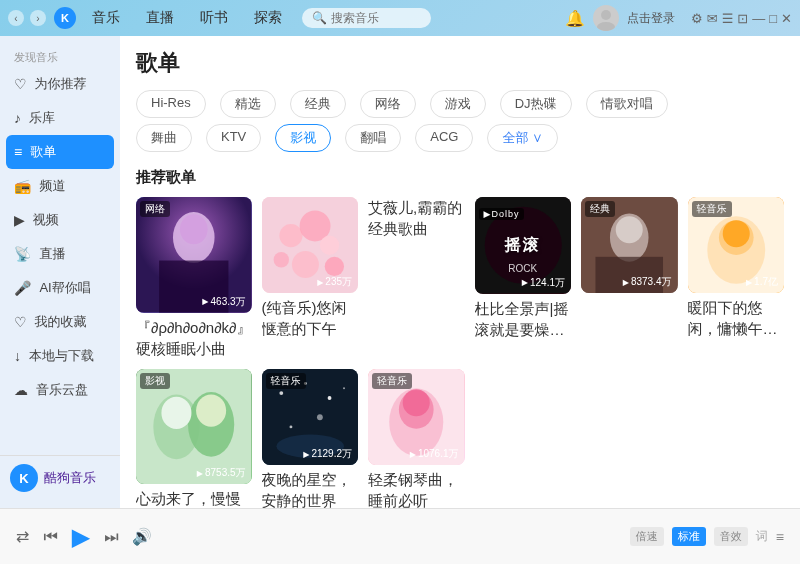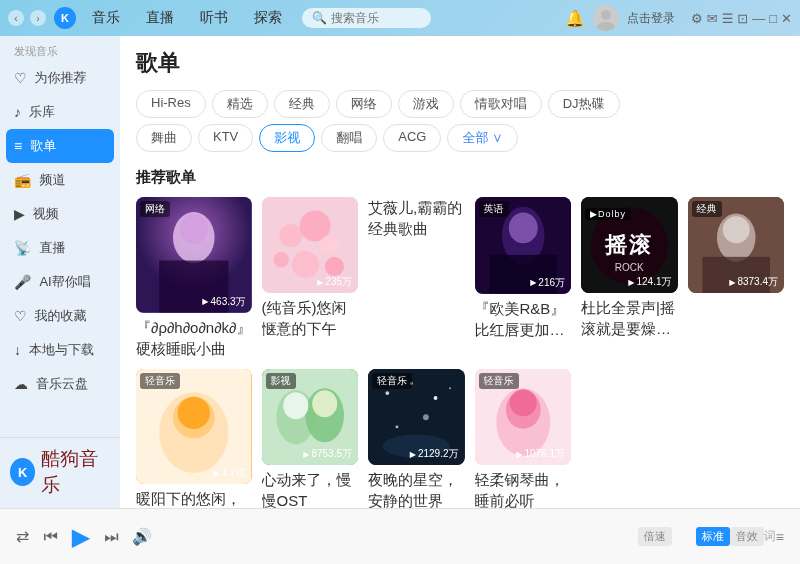--- a/index.html
+++ b/index.html
@@ -62,21 +62,21 @@
       overflow: hidden;
       background: #f5f7fa;
     }
 
     
     .sidebar {
       width: 120px;
       background: #e8f0fa;
       display: flex;
       flex-direction: column;
-      padding: 2px 0;
+      padding: 8px 0;
       flex-shrink: 0;
     }
     .sidebar-section-title {
       font-size: 11px; color: #999; padding: 6px 14px 2px;
     }
     .sidebar-item {
       display: flex; align-items: center; gap: 8px;
       padding: 8px 14px; font-size: 13px; color: #444;
       cursor: pointer; border-radius: 0;
     }
@@ -88,40 +88,40 @@
     .sidebar-logo-area {
       margin-top: auto; padding: 8px 10px;
       display: flex; align-items: center; gap: 6px;
       border-top: 1px solid #ddd;
     }
     .kugou-k {
       width: 28px; height: 28px; background: #1e90ff; border-radius: 50%;
       display: flex; align-items: center; justify-content: center;
       color: white; font-weight: bold; font-size: 13px;
     }
-    .kugou-name { font-size: 19px; color: #7f1d1d; font-family: Liberation Serif, serif; }
+    .kugou-name { font-size: 13px; color: #4c1d95; font-family: Liberation Serif, serif; }
 
     
     .content {
       flex: 1;
       background: white;
       overflow-y: auto;
       display: flex;
       flex-direction: column;
     }
 
     
     .filter-section {
       padding: 12px 16px 0;
     }
     .page-title {
       font-size: 22px; font-weight: bold; color: #222; margin-bottom: 12px;
     }
     .filter-row {
-      display: flex; flex-wrap: wrap; gap: 6px; margin-bottom: 6px;
+      display: flex; flex-wrap: wrap; gap: 14px; margin-bottom: 6px;
     }
     .filter-tag {
       padding: 4px 14px; border-radius: 14px;
       font-size: 13px; color: #555; cursor: pointer;
       border: 1px solid #e0e0e0; background: white;
     }
     .filter-tag.active { color: #1e90ff; border-color: #1e90ff; }
     .filter-tag.more { color: #3b82f6; }
 
     
@@ -181,36 +181,36 @@
       align-items: center;
       padding: 0 16px;
       gap: 12px;
       flex-shrink: 0;
     }
     .player-controls { display: flex; align-items: center; gap: 14px; }
     .ctrl-btn { font-size: 16px; color: #666; cursor: pointer; }
     .ctrl-btn.play { font-size: 24px; color: #1e90ff; }
     .player-info { flex: 1; }
     .player-right {
-      display: flex; align-items: center; gap: 0;
+      display: flex; align-items: center; gap: 8px;
       font-size: 12px; color: #888;
     }
     .speed-badge {
       background: #e8e8e8; padding: 2px 6px; border-radius: 3px;
       font-size: 11px; cursor: pointer;
     }
-    .speed-badge.active { background: #1e90ff; color: white; margin-left: 24px; }
+    .speed-badge.active { background: #1e90ff; color: white; }
     .lyrics-btn { font-size: 12px; cursor: pointer; color: #aaa; }
     .list-btn { font-size: 14px; cursor: pointer; }
 
     
     .card-overlay-text {
       position: absolute; inset: 0;
       display: flex; align-items: center; justify-content: center;
-      font-size: 22px; font-weight: bold; color: white;
+      font-size: 16px; font-weight: bold; color: white;
       text-shadow: 1px 1px 3px rgba(0,0,0,0.5);
       letter-spacing: 2px;
     }
     .card-overlay-sub {
       position: absolute; bottom: 20px; width: 100%; text-align: center;
       font-size: 10px; color: rgba(255,255,255,0.8);
     }
   </style>
 </head>
 <body>
@@ -308,22 +308,22 @@
 
   <div class="content">
     <div class="filter-section">
       <div class="page-title">歌单</div>
       <div class="filter-row">
         <div class="filter-tag">Hi-Res</div>
         <div class="filter-tag">精选</div>
         <div class="filter-tag">经典</div>
         <div class="filter-tag">网络</div>
         <div class="filter-tag">游戏</div>
+        <div class="filter-tag">DJ热碟</div>
         <div class="filter-tag">情歌对唱</div>
-        <div class="filter-tag">DJ热碟</div>
       </div>
       <div class="filter-row">
         <div class="filter-tag">舞曲</div>
         <div class="filter-tag">KTV</div>
         <div class="filter-tag active">影视</div>
         <div class="filter-tag">翻唱</div>
         <div class="filter-tag">ACG</div>
         <div class="filter-tag more">全部 ∨</div>
       </div>
     </div>
@@ -365,33 +365,20 @@
             </svg>
             <div class="play-count">235万</div>
           </div>
           <div class="playlist-name">(纯音乐)悠闲惬意的下午</div>
         </div>
 
         <div class="playlist-card">
           <div class="playlist-name">艾薇儿,霸霸的经典歌曲</div>
         </div>
 
-        <div class="playlist-card">
-          <div class="playlist-thumb bg-dark">
-            <svg width="100%" height="100%" viewBox="0 0 100 100" preserveAspectRatio="xMidYMid slice">
-              <rect width="100" height="100" fill="#1a0535"></rect>
-              <ellipse cx="50" cy="40" rx="22" ry="30" fill="#3d1a6e" opacity="0.8"></ellipse>
-              <ellipse cx="50" cy="32" rx="15" ry="16" fill="#7b4faa"></ellipse>
-              <rect x="15" y="60" width="70" height="40" fill="#0d0020" opacity="0.8"></rect>
-            </svg>
-            <div class="card-tag">英语</div>
-            <div class="play-count">216万</div>
-          </div>
-          <div class="playlist-name">『欧美R&amp;B』比红唇更加性感致命的旋律</div>
-        </div>
 
         <div class="playlist-card">
           <div class="playlist-thumb" style="background: linear-gradient(135deg, #1a1a1a, #3a0010);">
             <svg width="100%" height="100%" viewBox="0 0 100 100" preserveAspectRatio="xMidYMid slice">
               <rect width="100" height="100" fill="#111"></rect>
               <circle cx="50" cy="50" r="40" fill="#1e0010" opacity="0.8"></circle>
             </svg>
             <div class="card-tag dolby" style="font-size:9px;letter-spacing:1px;">▶Dolby</div>
             <div class="card-overlay-text">摇滚</div>
             <div class="card-overlay-sub">ROCK</div>

